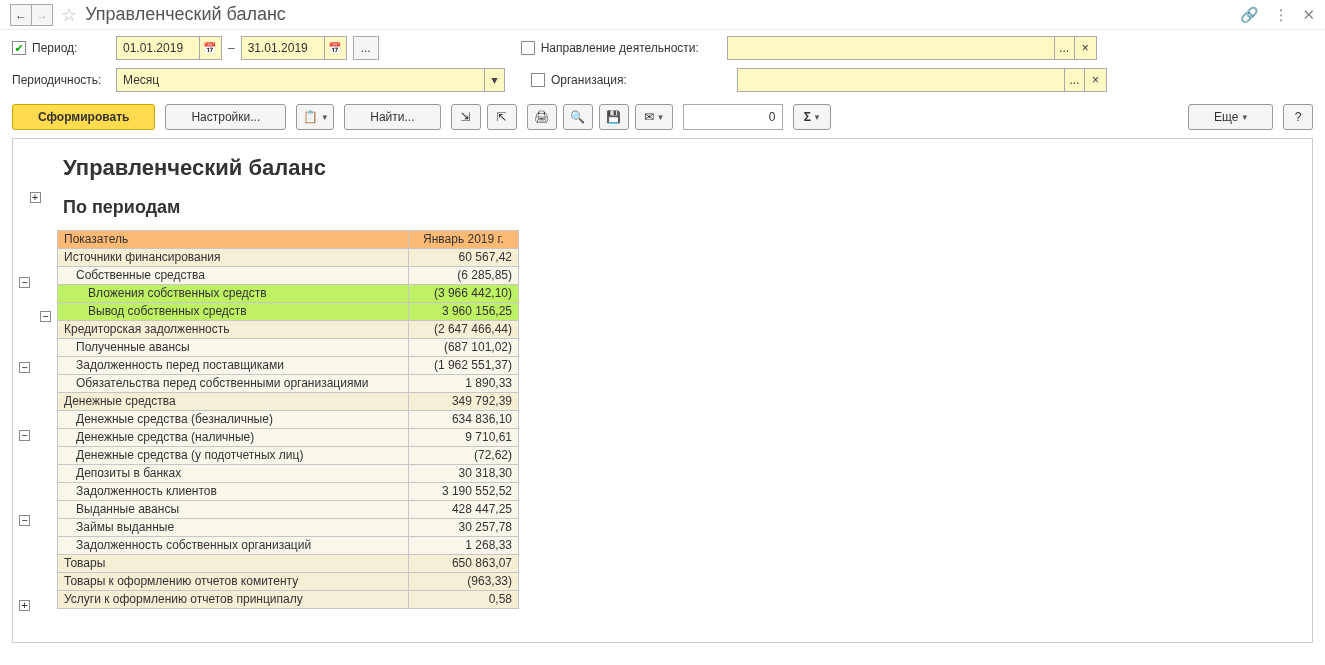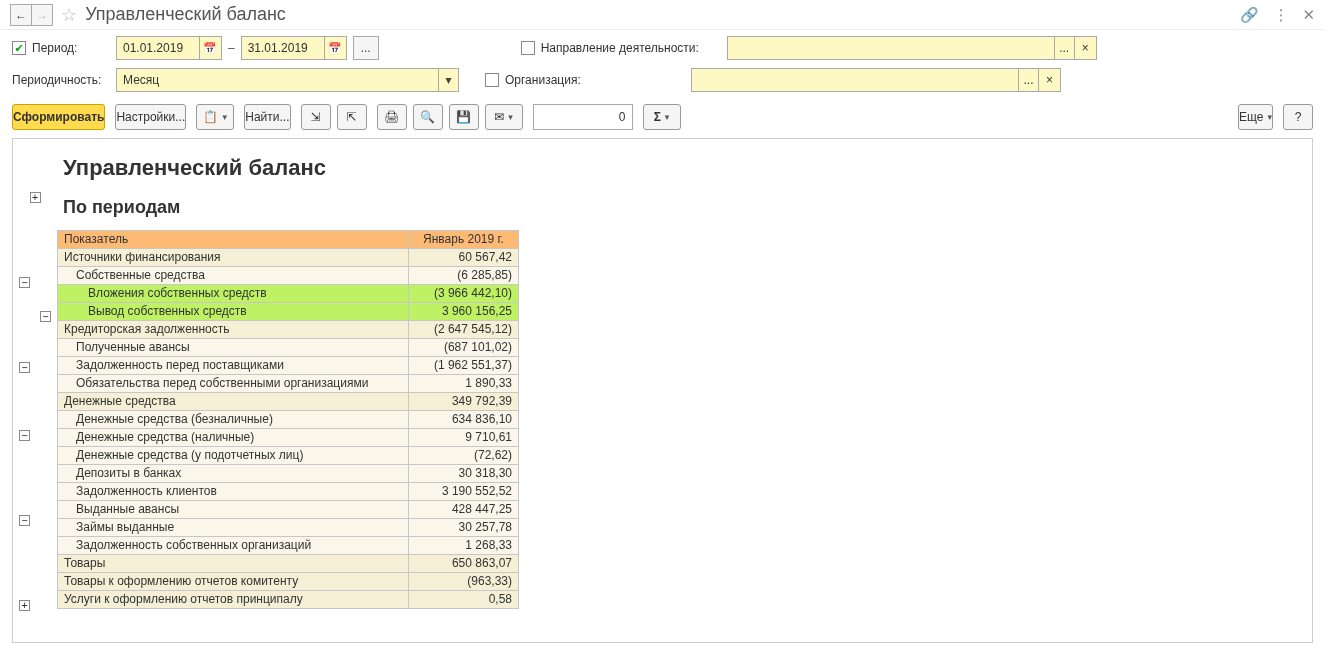--- a/index.html
+++ b/index.html
@@ -17,29 +17,29 @@
   
   .filters { padding:6px 12px 0 12px; }
   .row { display:flex; align-items:center; margin-bottom:8px; gap:6px; }
   .chk { width:14px; height:14px; border:1px solid #888; display:inline-flex; align-items:center; justify-content:center; font-size:11px; color:#0a0; background:#fff; cursor:pointer;}
   .lbl { font-size:12px; color:#333; }
   .input { height:24px; border:1px solid #aaa; background:#fef9c3; padding:0 6px; display:flex; align-items:center; font-size:12px; }
   .date-box { width:106px; position:relative; }
   .date-cal { position:absolute; right:0; top:0; width:22px; height:22px; border-left:1px solid #aaa; display:flex; align-items:center; justify-content:center; color:#777; cursor:pointer; font-size:11px;}
   .dash { color:#555; }
   .btn-small { width:26px; height:24px; border:1px solid #aaa; background:#f5f5f5; display:flex; align-items:center; justify-content:center; cursor:pointer; color:#444;}
-  .select { width:343px; position:relative; }
+  .select { width:389px; position:relative; }
   .select .drop { position:absolute; right:0; top:0; width:20px; height:22px; border-left:1px solid #aaa; display:flex; align-items:center; justify-content:center; cursor:pointer; color:#444;}
   .long-input { flex:0 0 370px; position:relative; }
   .long-input .dots { position:absolute; right:22px; top:0; height:22px; width:20px; border-left:1px solid #aaa; display:flex; align-items:center; justify-content:center; cursor:pointer;}
   .long-input .clear { position:absolute; right:0; top:0; height:22px; width:22px; border-left:1px solid #aaa; display:flex; align-items:center; justify-content:center; cursor:pointer;}
 
   
   .toolbar { display:flex; align-items:center; padding:4px 12px 8px 12px; gap:10px; }
-  .btn { height:26px; padding:0 0; border:1px solid #999; background:#f5f5f5; display:inline-flex; align-items:center; justify-content:center; cursor:pointer; border-radius:3px; font-size:12px;}
+  .btn { height:26px; padding:0 25px; border:1px solid #999; background:#f5f5f5; display:inline-flex; align-items:center; justify-content:center; cursor:pointer; border-radius:3px; font-size:12px;}
   .btn.primary { background:#ffdb4d; border-color:#c7a600; font-weight:bold; }
   .btn.icon-only { padding:0; width:30px; }
   .tb-group { display:flex; gap:6px; }
   .num-input { width:100px; height:26px; border:1px solid #aaa; text-align:right; padding:0 6px; display:flex; align-items:center; justify-content:flex-end;}
   .spacer { flex:1; }
   .mini-arrow { font-size:9px; margin-left:4px; color:#555;}
 
   
   .report-wrap { border:1px solid #ccc; margin:0 12px 8px 12px; height:505px; overflow:hidden; display:flex; }
   .gutter { width:44px; border-right:0; background:#fff; }
@@ -235,21 +235,21 @@
             <tr class="lvl2">
               <td class="ind2">Вложения собственных средств</td>
               <td class="val">(3 966 442,10)</td>
             </tr>
             <tr class="lvl2">
               <td class="ind2">Вывод собственных средств</td>
               <td class="val">3 960 156,25</td>
             </tr>
             <tr class="lvl0">
               <td>Кредиторская задолженность</td>
-              <td class="val">(2 647 545,12)</td>
+              <td class="val">(2 647 466,44)</td>
             </tr>
             <tr class="lvl1">
               <td class="ind1">Полученные авансы</td>
               <td class="val">(687 101,02)</td>
             </tr>
             <tr class="lvl1">
               <td class="ind1">Задолженность перед поставщиками</td>
               <td class="val">(1 962 551,37)</td>
             </tr>
             <tr class="lvl1">

